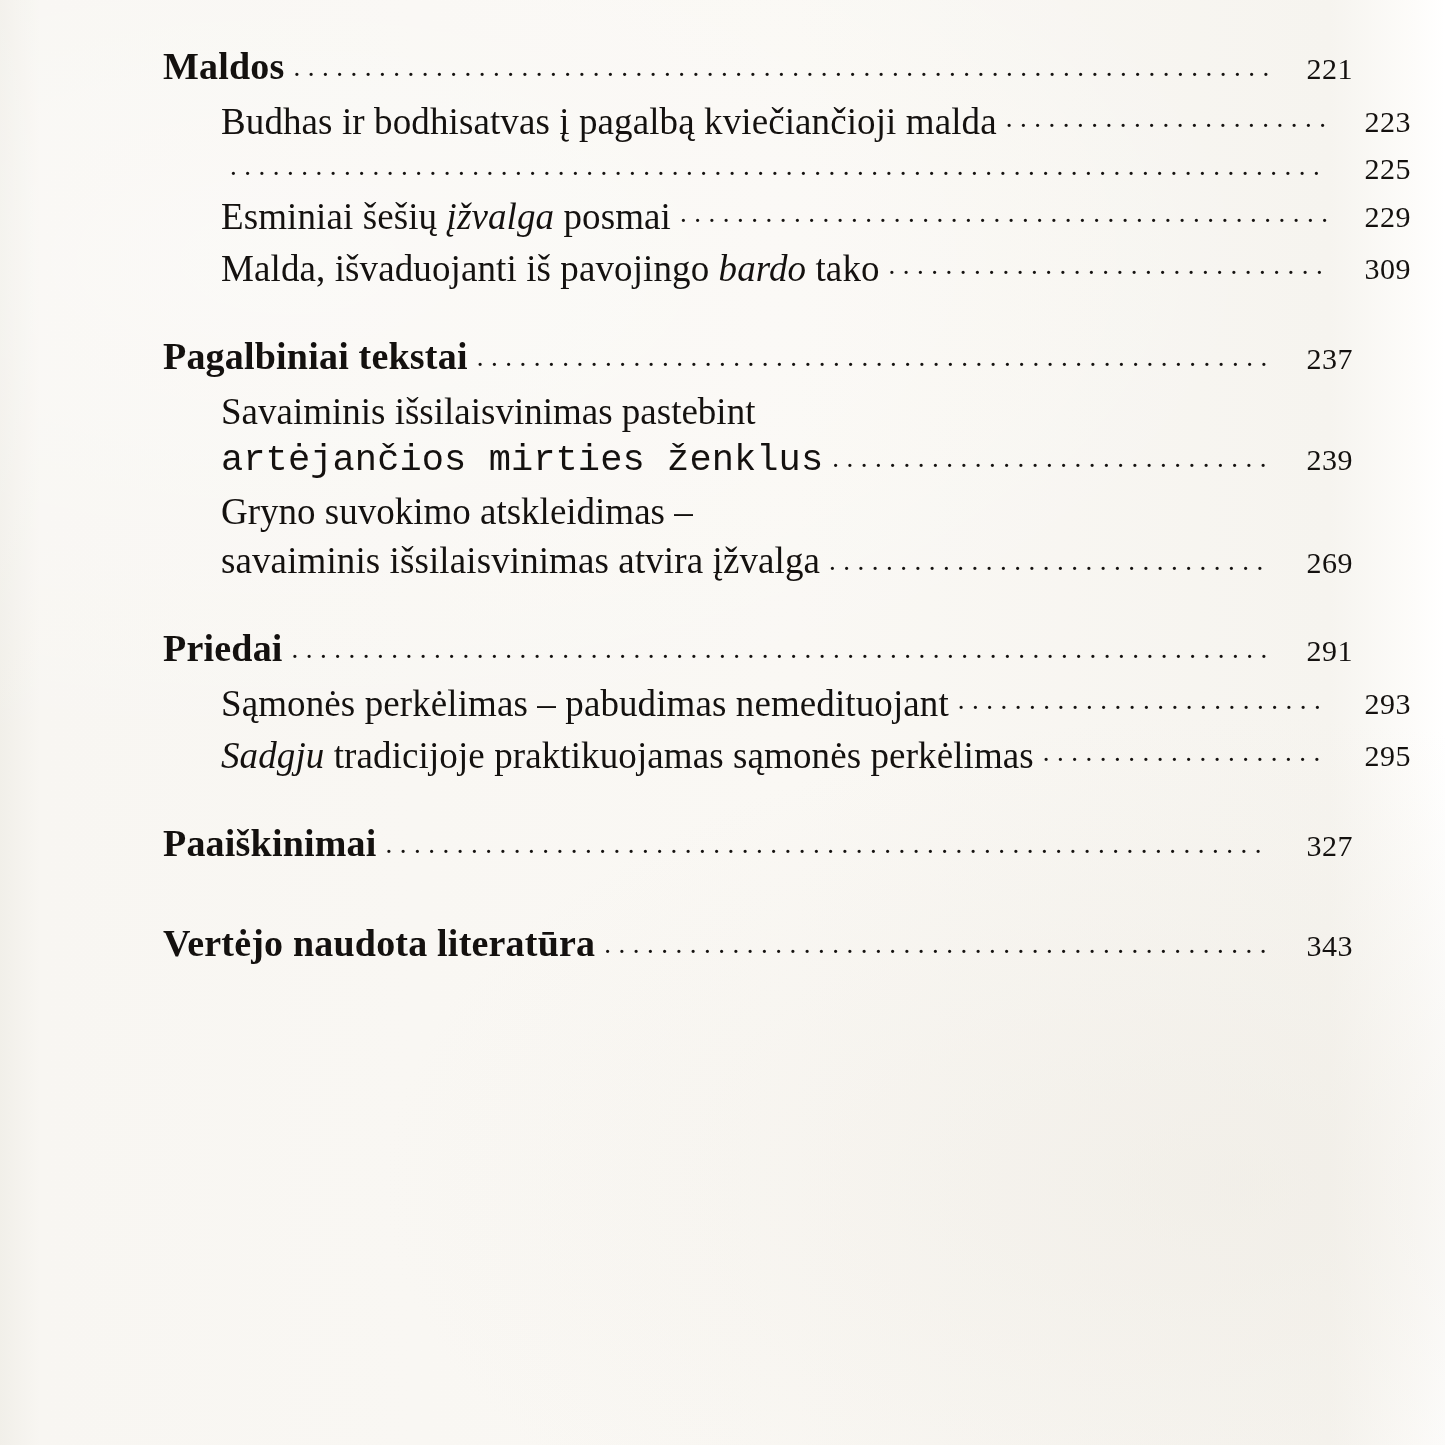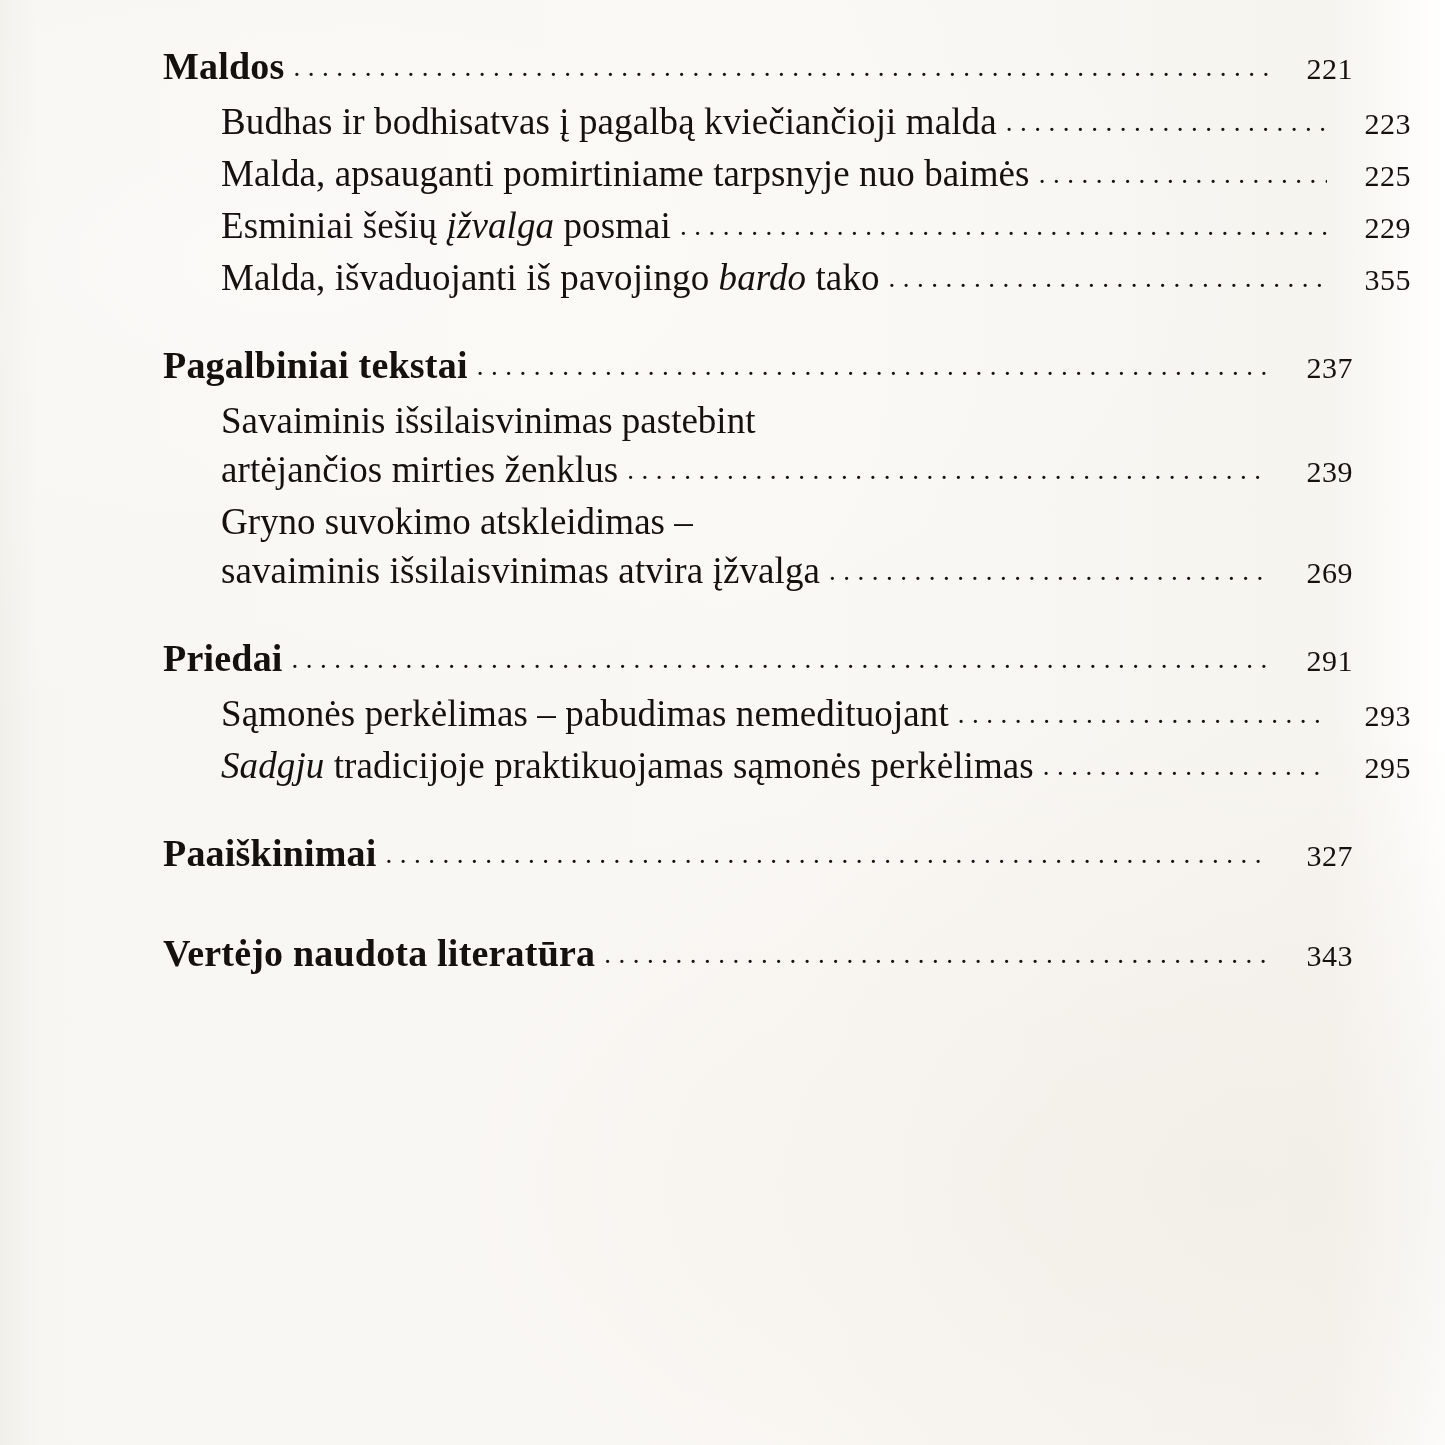--- a/index.html
+++ b/index.html
@@ -96,20 +96,21 @@
     font-size: 38px;
     letter-spacing: 0.2px;
   }
   .section .pageno { font-weight: normal; }
   .section { margin-bottom: 12px; }
 
   
   .entry {
     padding-left: 58px;
     margin-top: 9px;
+    align-items: center;
   }
   .entry .label {
     font-size: 37px;
     font-weight: normal;
     letter-spacing: 0.1px;
   }
   .entry em { font-style: italic; }
 
   
   .entry.multiline {
@@ -141,45 +142,44 @@
           <span class="label">Maldos</span>
           <span class="leader"></span>
           <span class="pageno">221</span>
         </div>
         <div class="row entry">
           <span class="label">Budhas ir bodhisatvas į pagalbą kviečiančioji malda</span>
           <span class="leader"></span>
           <span class="pageno">223</span>
         </div>
         <div class="row entry">
-          <span class="label">Malda, apsauganti pomirtiniame tarpsnyje nuo baimės</span>
           <span class="leader"></span>
           <span class="pageno">225</span>
         </div>
         <div class="row entry">
           <span class="label">Esminiai šešių <em>įžvalga</em> posmai</span>
           <span class="leader"></span>
           <span class="pageno">229</span>
         </div>
         <div class="row entry">
           <span class="label">Malda, išvaduojanti iš pavojingo <em>bardo</em> tako</span>
           <span class="leader"></span>
-          <span class="pageno">355</span>
+          <span class="pageno">309</span>
         </div>
       </div>
       <div class="block">
         <div class="row section">
           <span class="label">Pagalbiniai tekstai</span>
           <span class="leader"></span>
           <span class="pageno">237</span>
         </div>
         <div class="entry multiline">
           <div class="firstline">Savaiminis išsilaisvinimas pastebint</div>
           <div class="row">
-            <span class="label" style="font-size: 37px;">artėjančios mirties ženklus</span>
+            <span class="label" style="font-size: 37px; font-family: Liberation Mono, monospace;">artėjančios mirties ženklus</span>
             <span class="leader"></span>
             <span class="pageno">239</span>
           </div>
         </div>
         <div class="entry multiline">
           <div class="firstline">Gryno suvokimo atskleidimas –</div>
           <div class="row">
             <span class="label" style="font-size: 37px;">savaiminis išsilaisvinimas atvira įžvalga</span>
             <span class="leader"></span>
             <span class="pageno">269</span>

